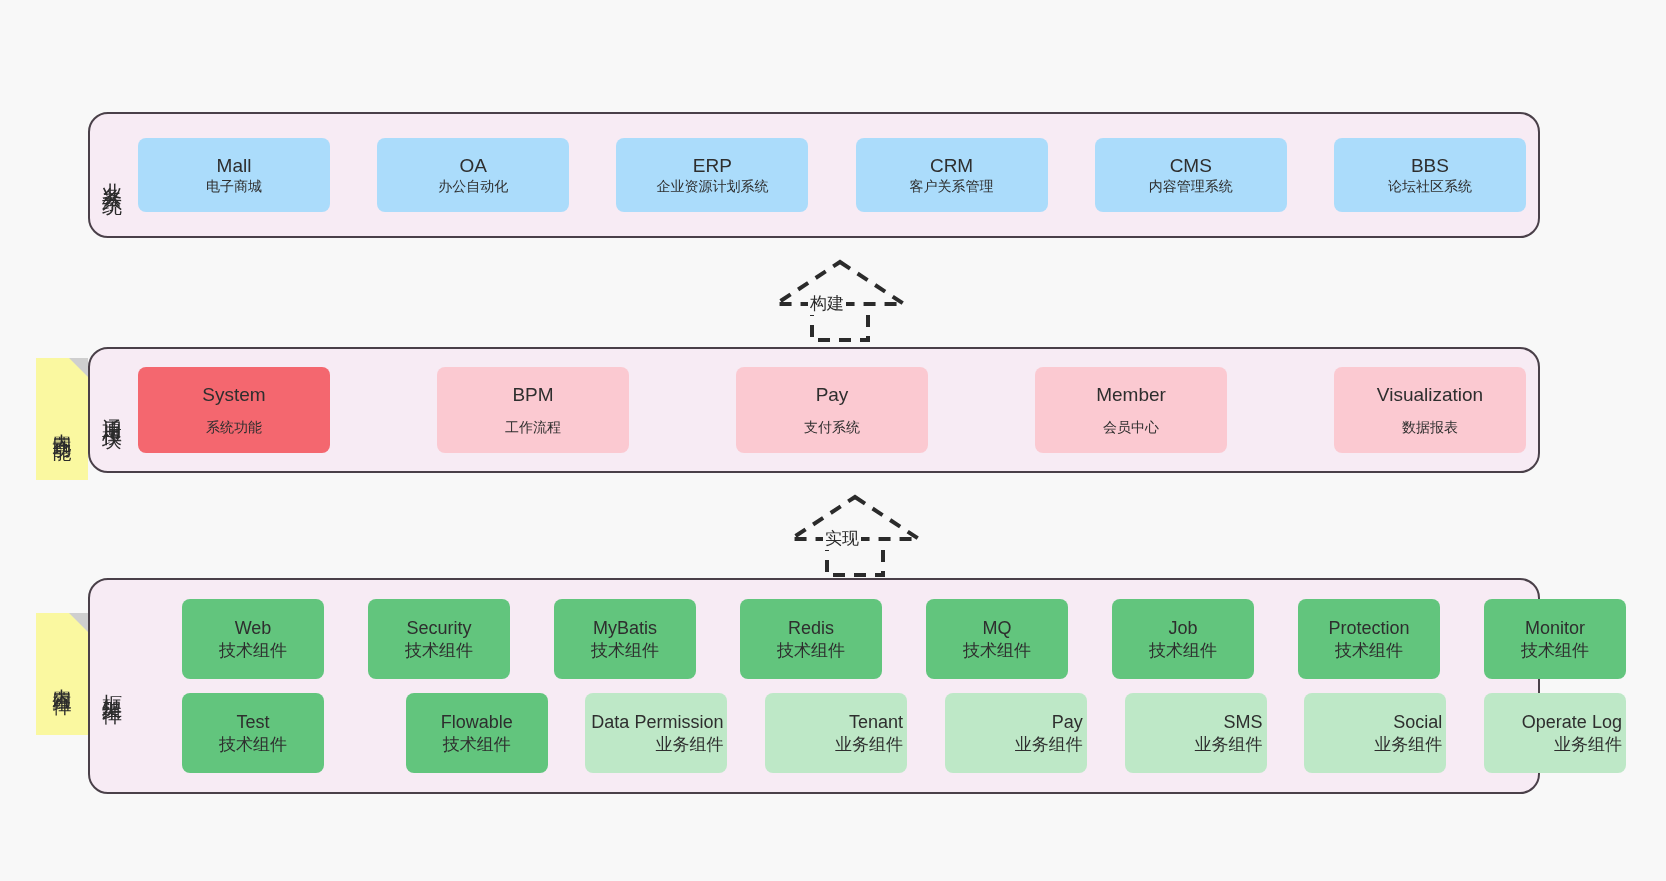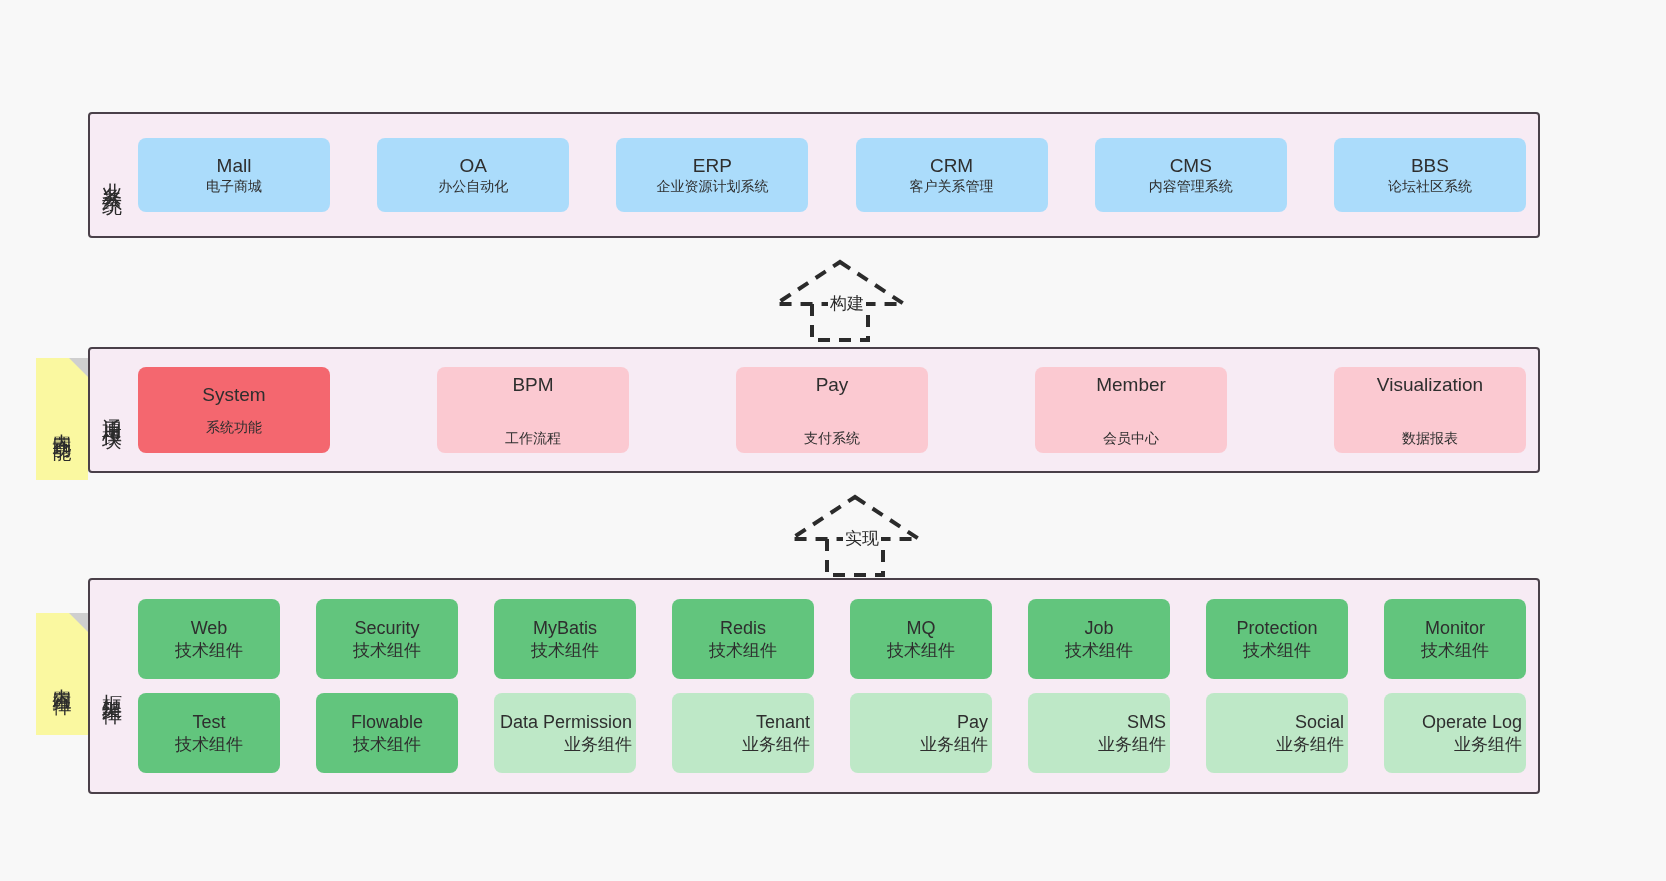--- a/index.html
+++ b/index.html
@@ -14,21 +14,21 @@
     height: 881px;
     background: #f8f8f8;
     overflow: hidden;
   }
 
   
   .layer {
     position: absolute;
     background: #f7ebf4;
     border: 2px solid #4a4049;
-    border-radius: 4px;
+    border-radius: 20px;
     display: flex;
     align-items: stretch;
   }
   .layer-title {
     flex: 0 0 auto;
     width: 44px;
     display: flex;
     align-items: center;
     justify-content: center;
     padding: 6px 0;
@@ -67,22 +67,22 @@
     line-height: 1.25;
     padding: 6px 4px;
   }
   .card .t1 { font-size: 19px; }
   .card .t2 { font-size: 14px; }
   .card.small .t1 { font-size: 18px; }
   .card.small .t2 { font-size: 17px; }
 
   .c-blue       { background: #ABDCFB; }
   .c-red        { background: #F4676F; }
-  .c-pink       { background: #FBC9D1; justify-content: space-between; }
-  .c-green      { background: #62C57D; }
+  .c-pink       { background: #FBC9D1; }
+  .c-green      { background: #62C57D; margin-left: 44px; }
   .c-lightgreen { background: #BEE8C7; align-items: flex-end; }
 
   
   #layer-business { left: 88px; top: 112px; width: 1452px; height: 126px; }
   #layer-business .card { width: 192px; height: 74px; }
 
   
   #layer-common { left: 88px; top: 347px; width: 1452px; height: 126px; }
   #layer-common .card { width: 192px; height: 86px; gap: 12px; }
 
@@ -115,21 +115,21 @@
     border-top: 19px solid #cfcfcf;
   }
   #sticky-common    { left: 36px; top: 358px; height: 122px; }
   #sticky-framework { left: 36px; top: 613px; height: 122px; }
 
   
   .connector { position: absolute; }
   .connector svg { display: block; overflow: visible; }
   .connector .conn-label {
     position: absolute;
-    left: 68px;
+    left: 48px;
     top: 34px;
     font-size: 17px;
     color: #2b2b2b;
     background: #f8f8f8;
     padding: 0 2px;
     white-space: nowrap;
   }
   #connector-build     { left: 760px; top: 258px; width: 160px; height: 84px; }
   #connector-implement { left: 775px; top: 493px; width: 160px; height: 84px; }
 </style>

